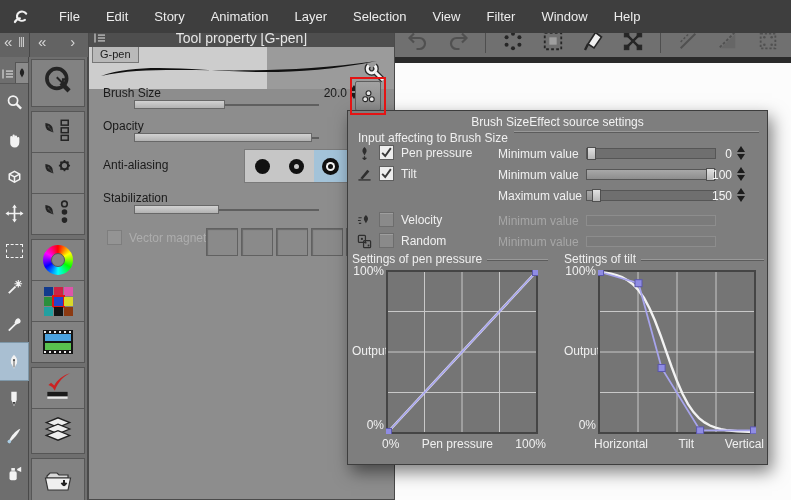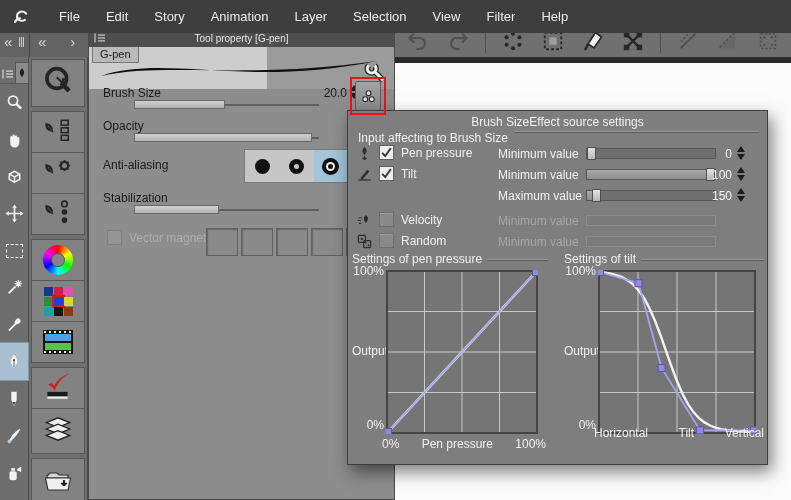--- a/index.html
+++ b/index.html
@@ -47,21 +47,21 @@
   .film{width:30px;height:24px;background:#151515;position:relative;}
   .film::before,.film::after{content:'';position:absolute;left:1px;right:1px;height:2px;
       background:repeating-linear-gradient(90deg,#e8e8e8 0 2px,transparent 2px 5px);}
   .film::before{top:1px;} .film::after{bottom:1px;}
   .film .f1{position:absolute;left:2px;right:2px;top:4px;height:7px;background:#4aa3e0;}
   .film .f2{position:absolute;left:2px;right:2px;bottom:4px;height:7px;background:#59c14e;}
   
   #toolprop{position:absolute;left:88px;top:28px;width:307px;height:472px;background:#8d8d8d;
             border:1px solid #4a4a4a;box-sizing:border-box;z-index:5;}
   #tp-header{height:18px;background:#4e4e4e;display:flex;align-items:center;}
-  #tp-title{flex:1;text-align:center;color:#e6e6e6;font-size:10px;}
+  #tp-title{flex:1;text-align:center;color:#e6e6e6;font-size:14px;}
   #tp-preview{position:absolute;left:0;top:18px;width:100%;height:42px;background:#9b9b9b;overflow:hidden;}
   #tp-preview .lighthalf{position:absolute;left:0;top:0;width:178px;height:42px;background:#cdcdcd;}
   #gpen-tab{position:absolute;left:3px;top:0;background:#b9b9b9;color:#202020;font-size:11px;
             padding:1px 7px 2px 7px;border:1px solid #777;border-top:none;}
   #stroke-svg{position:absolute;left:6px;top:4px;}
   #wrench-btn{position:absolute;right:6px;top:12px;width:26px;height:26px;display:flex;align-items:center;justify-content:center;}
   .tp-label{position:absolute;font-size:12px;color:#1a1a1a;}
   .tp-label.dim{color:#adadad;}
   .pslider{position:absolute;left:45px;width:185px;height:9px;}
   .pslider::before{content:'';position:absolute;left:0;right:0;top:3.5px;height:2px;background:#5f5f5f;}
@@ -126,20 +126,21 @@
     </span>
     <div id="menus" style="display: flex;">
         <span class="menu-item">File</span>
         <span class="menu-item">Edit</span>
         <span class="menu-item">Story</span>
         <span class="menu-item">Animation</span>
         <span class="menu-item">Layer</span>
         <span class="menu-item">Selection</span>
         <span class="menu-item">View</span>
         <span class="menu-item">Filter</span>
+        <span class="menu-item">Window</span>
         <span class="menu-item">Help</span>
       </div>
   </div>
 
   <div id="commandbar">
     <div id="dock-arrows">
       <span style="margin-left:4px">«</span>
       <span style="margin-left:6px;letter-spacing:-1px;font-size:11px">|||</span>
       <span class="dk-sep" style="margin-left:5px"></span>
       <span style="margin-left:6px">«</span>
@@ -612,21 +613,21 @@
               <line x1="118.0" y1="2" x2="118.0" y2="162" stroke="#c9c9c9"></line>
               <line x1="2" y1="122.5" x2="156" y2="122.5" stroke="#c9c9c9"></line>
               <path d="M2.0,2.0 L7.5,2.7 L13.0,3.7 L18.5,5.1 L24.0,7.2 L29.5,10.2 L35.0,14.4 L40.5,20.2 L46.0,28.0 L51.5,38.2 L57.0,50.7 L62.5,65.2 L68.0,80.8 L73.5,96.5 L79.0,111.1 L84.5,123.8 L90.0,134.1 L95.5,142.1 L101.0,148.1 L106.5,152.4 L112.0,155.5 L117.5,157.7 L123.0,159.1 L128.5,160.2 L134.0,160.8 L139.5,161.3 L145.0,161.6 L150.5,161.9 L156.0,162.0 " fill="none" stroke="#f2f2f2" stroke-width="2.4"></path>
               <polyline points="2.0,2.0 40.5,13.2 63.6,98.0 102.1,160.4 156.0,160.4" fill="none" stroke="#a7a4ec" stroke-width="1.8"></polyline>
               <rect x="-1.5" y="-1.5" width="7" height="7" fill="#8f8ce4" stroke="#5b57ad"></rect>
               <rect x="37.0" y="9.7" width="7" height="7" fill="#8f8ce4" stroke="#5b57ad"></rect>
               <rect x="60.1" y="94.5" width="7" height="7" fill="#8f8ce4" stroke="#5b57ad"></rect>
               <rect x="98.6" y="156.9" width="7" height="7" fill="#8f8ce4" stroke="#5b57ad"></rect>
               <rect x="152.5" y="156.9" width="7" height="7" fill="#8f8ce4" stroke="#5b57ad"></rect>
             </svg></div>
-          <div class="xlabs" style="left: 30px; top: 174px; width: 170px;">
+          <div class="xlabs" style="left: 30px; top: 185px; width: 170px;">
             <span>Horizontal</span>
             <span>Tilt</span>
             <span>Vertical</span>
           </div>
         </div>
       </div>
   </div>
 
 </div>
 

